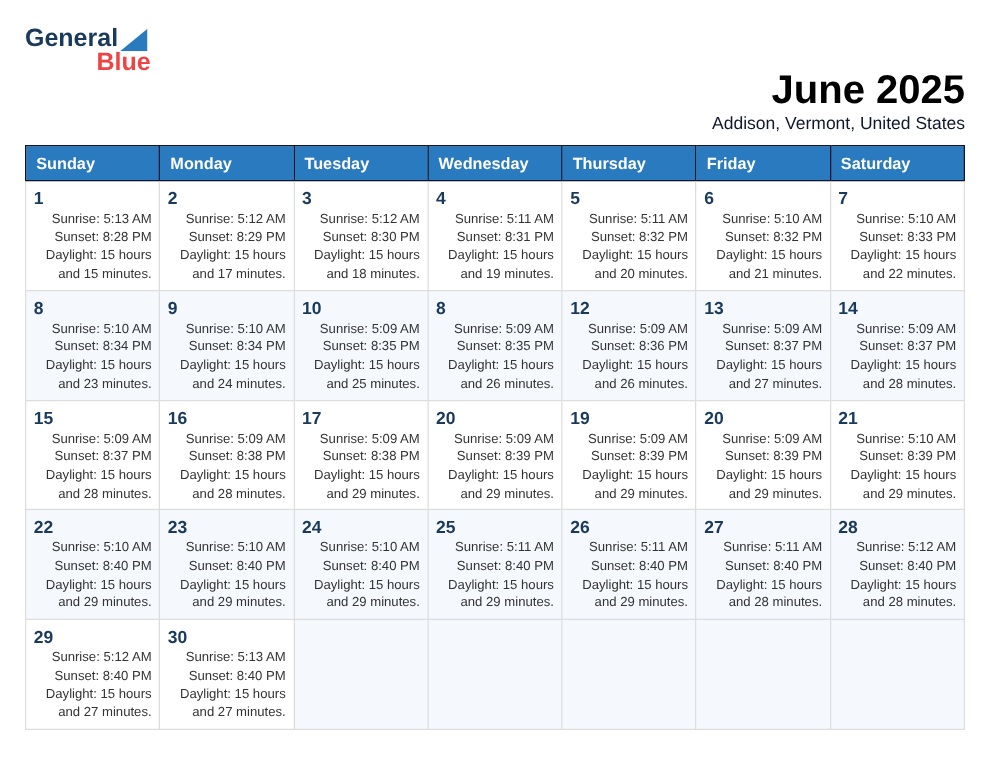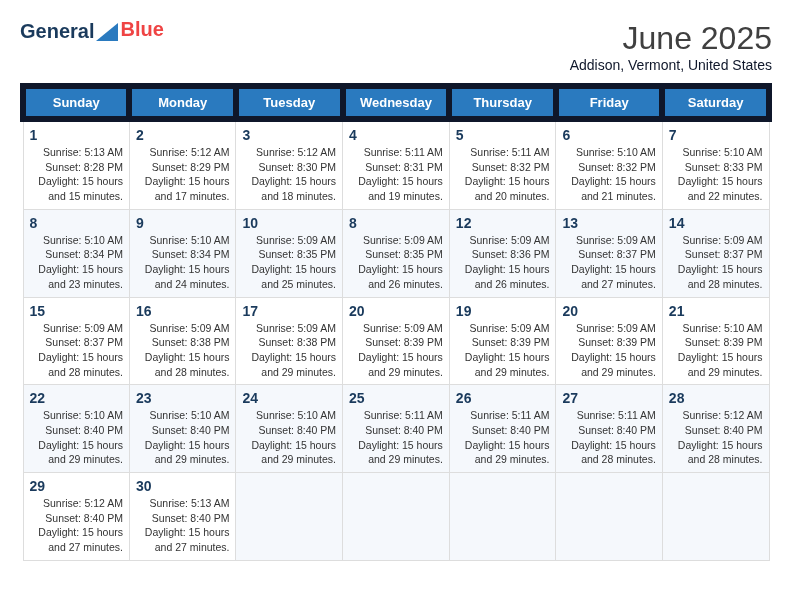--- a/index.html
+++ b/index.html
@@ -11,47 +11,49 @@
       padding: 20px;
     }
     .header-area {
       display: flex;
       justify-content: space-between;
       align-items: flex-start;
       margin-bottom: 10px;
     }
     .logo {
       display: flex;
-      align-items: center;
+      flex-direction: column;
+      align-items: flex-end;
     }
     .title-area {
       text-align: right;
     }
     .month-year {
       font-size: 32px;
-      font-weight: normal;
-      color: #404040;
+      font-weight: bold;
+      color: #000000;
+      margin-top: 33px;
     }
     .location {
       font-size: 14px;
       color: #0f172a;
     }
     .calendar-table {
       width: 100%;
       border-collapse: collapse;
       font-size: 11px;
     }
     .calendar-table th {
       background-color: #2a7abf;
       color: #fff;
-      text-align: center;
+      text-align: left;
       padding: 6px 8px;
       font-size: 13px;
       font-weight: bold;
-      border: 6px solid #0f172a;
+      border: 1px solid #0f172a;
     }
     .calendar-table td {
       vertical-align: top;
       padding: 5px 6px;
       border: 1px solid #ddd;
       background: #fff;
       width: 107px;
       min-height: 80px;
     }
     .calendar-table tr:nth-child(even) td {

